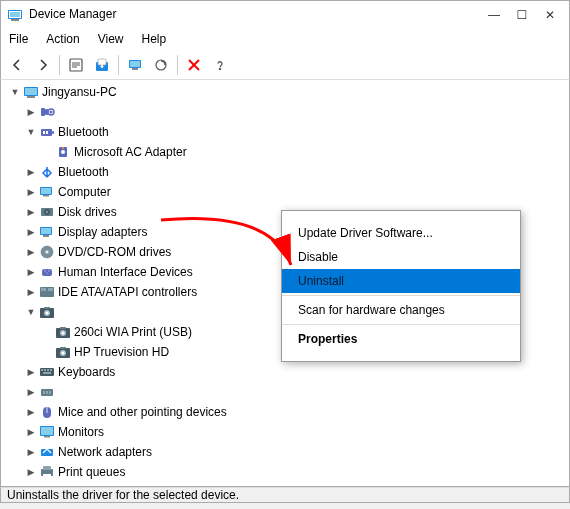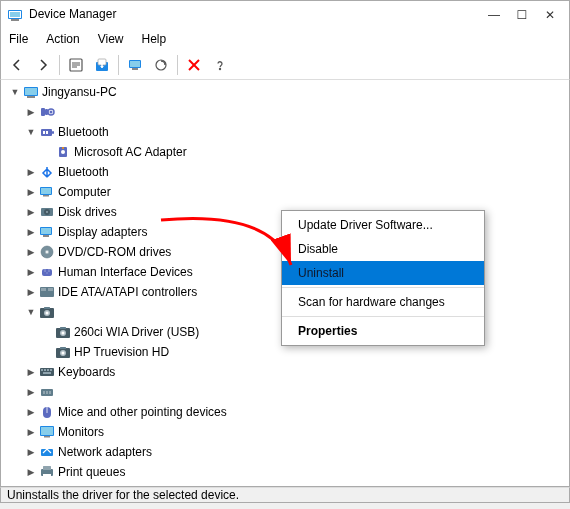--- a/index.html
+++ b/index.html
@@ -169,23 +169,23 @@
     }
 
     
     .context-menu {
       position: absolute;
       left: 280px;
       top: 130px;
       background: #fff;
       border: 1px solid #999;
       box-shadow: 2px 2px 8px rgba(0,0,0,0.3);
-      width: 204px;
+      width: 240px;
       z-index: 100;
-      padding: 2px 0;
+      padding: 10px 0;
     }
     .context-menu-item {
       padding: 5px 16px;
       cursor: pointer;
       font-size: 12px;
       display: flex;
       align-items: center;
     }
     .context-menu-item.highlighted {
       background: #0078d7;
@@ -462,21 +462,21 @@
         <span style="width:38px"></span>
         <span style="width:16px"></span>
         <span class="tree-icon">
           <svg width="16" height="16">
               <rect x="1" y="4" width="14" height="10" rx="1" fill="#455a64"></rect>
               <circle cx="8" cy="9" r="3" fill="#b0bec5"></circle>
               <circle cx="8" cy="9" r="1.5" fill="#fff"></circle>
               <rect x="5" y="3" width="6" height="2" rx="0.5" fill="#607d8b"></rect>
             </svg>
         </span>
-        <span class="tree-label">260ci WIA Driver (USB)</span>
+        <span class="tree-label">260ci WIA Print (USB)</span>
       </div>
 
       <div class="tree-item">
         <span style="width:38px"></span>
         <span style="width:16px"></span>
         <span class="tree-icon">
           <svg width="16" height="16">
               <rect x="1" y="4" width="14" height="10" rx="1" fill="#455a64"></rect>
               <circle cx="8" cy="9" r="3" fill="#b0bec5"></circle>
               <circle cx="8" cy="9" r="1.5" fill="#fff"></circle>

